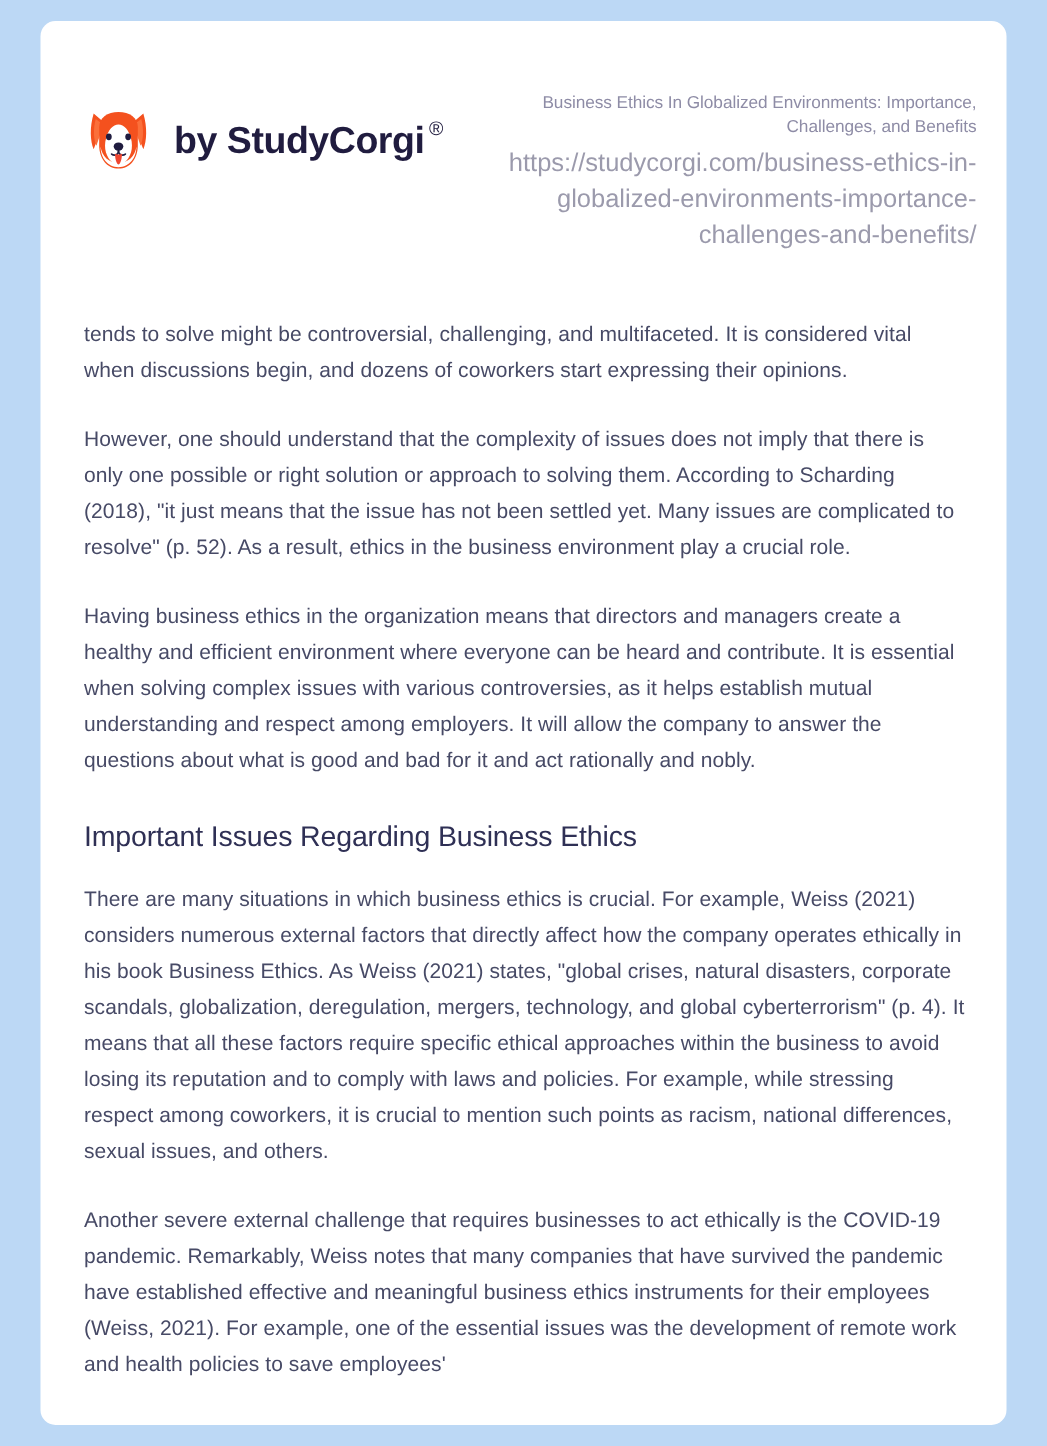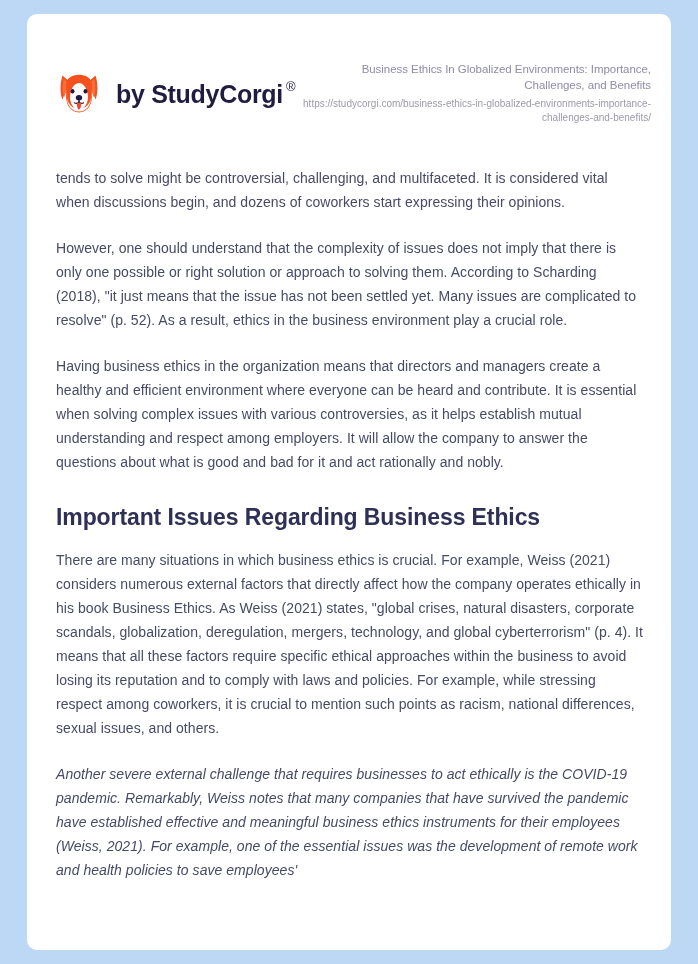--- a/index.html
+++ b/index.html
@@ -72,49 +72,48 @@
     max-width: 350px;
   }
   .doc-title {
     font-size: 11.5px;
     font-weight: normal;
     color: #8e8ca6;
     line-height: 1.42;
     letter-spacing: -0.05px;
   }
   .doc-url {
-    font-size: 10px;
+    font-size: 17px;
     color: #9b9aac;
     line-height: 1.42;
     margin-top: 3px;
     word-break: break-word;
   }
 
   
   .doc-body {
     padding: 0 27px 0 29px;
     margin-top: 41px;
   }
   .para {
     font-size: 14px;
     line-height: 24px;
     color: #474a66;
     margin: 0 0 22px 0;
     letter-spacing: 0.05px;
   }
   .section-heading {
-    font-size: 23px;
-    font-weight: bold;
+    font-size: 19px;
+    font-weight: normal;
     color: #2f3055;
     margin: 30px 0 17px 0;
     letter-spacing: -0.1px;
   }
   .para:last-child {
     margin-bottom: 16px;
-    font-style: italic;
   }
 </style>
 </head>
 <body>
 
 <div class="page-backdrop">
   <div class="paper">
 
     <div class="doc-header">
 

